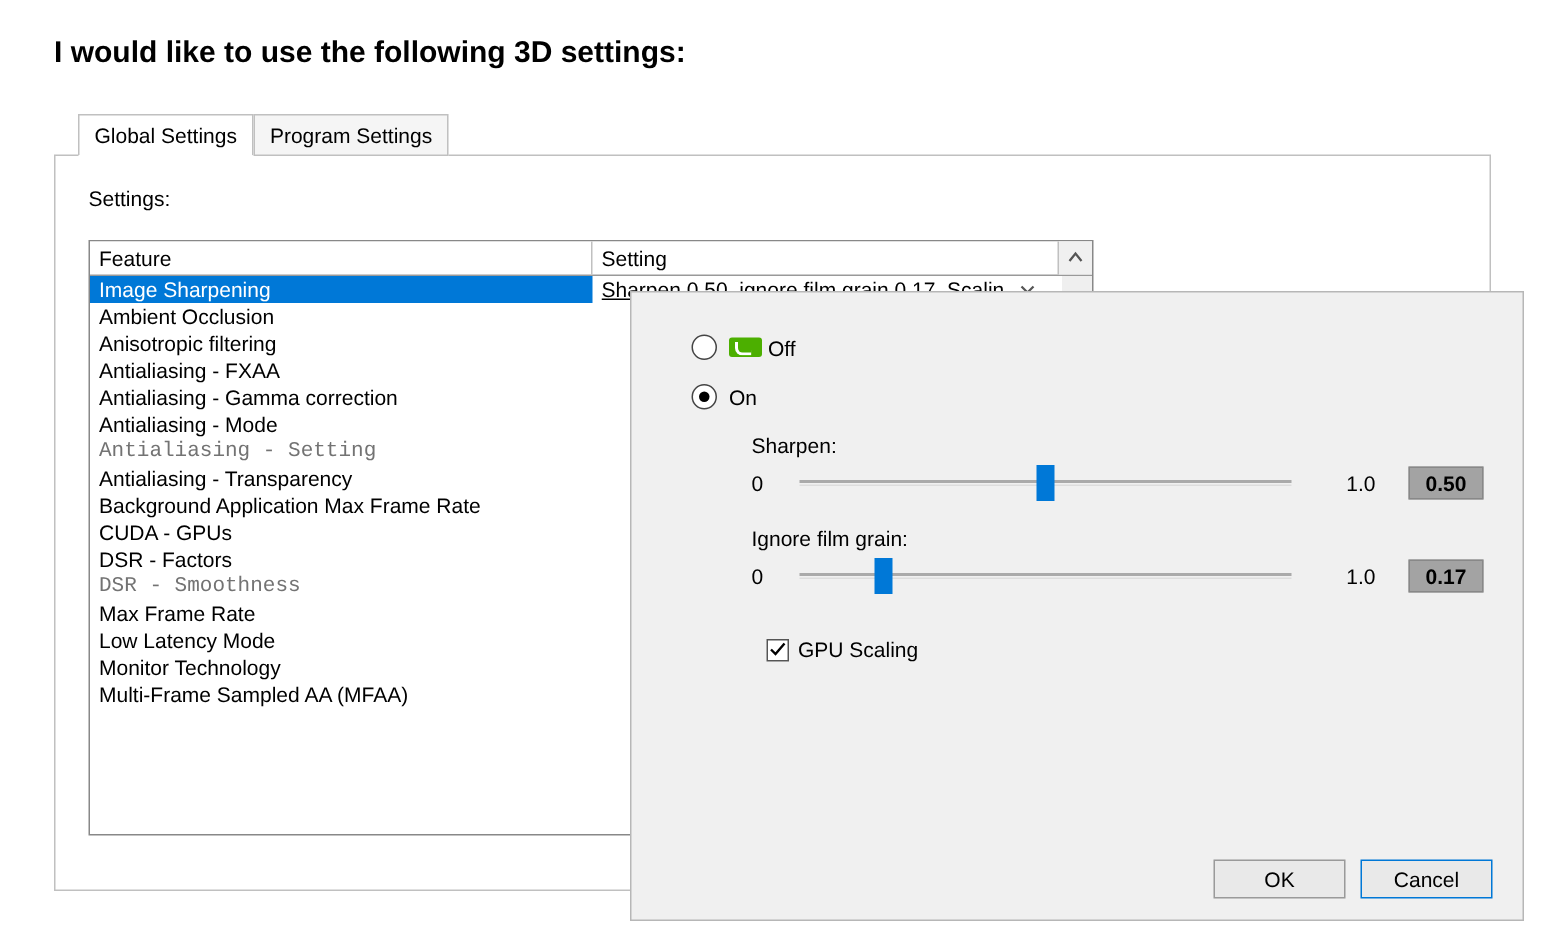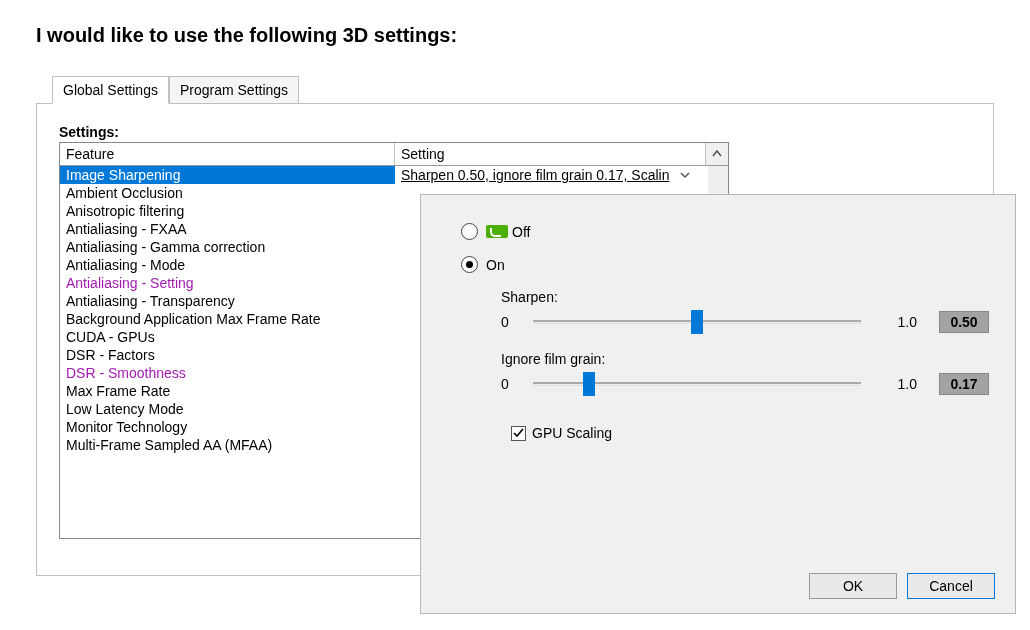--- a/index.html
+++ b/index.html
@@ -36,22 +36,21 @@
     background: #fff;
     border-bottom: 1px solid #fff;
     z-index: 2;
   }
   .tab-body {
     border: 1px solid #c0c0c0;
     padding: 20px 22px 36px 22px;
     background: #fff;
   }
   .settings-label {
-    margin-bottom: 2px;
-    font-weight: bold;
+    margin-bottom: 20px;
   }
   .grid-wrap {
     border: 1px solid #888;
     width: 670px;
     position: relative;
   }
   .grid-head {
     display: flex;
     background: #fff;
     border-bottom: 1px solid #999;
@@ -90,21 +89,21 @@
     flex: 1;
     padding: 1px 6px;
     white-space: nowrap; overflow: hidden;
     margin-right: 30px;
     text-decoration: underline;
   }
   .row.selected .cell-feature {
     background: #0078d7;
     color: #fff;
   }
-  .row.disabled .cell-feature { color: #a21caf; }
+  .row.disabled .cell-feature { color: #737373; font-family: Liberation Mono, monospace; }
   .setting-dd {
     display: flex; align-items: center;
     justify-content: space-between;
     border: 0;
     width: 100%;
   }
   .dd-text { white-space: nowrap; overflow: hidden; }
   .dd-chevron { flex: 0 0 14px; display: flex; align-items: center; justify-content: center; }
 
   

